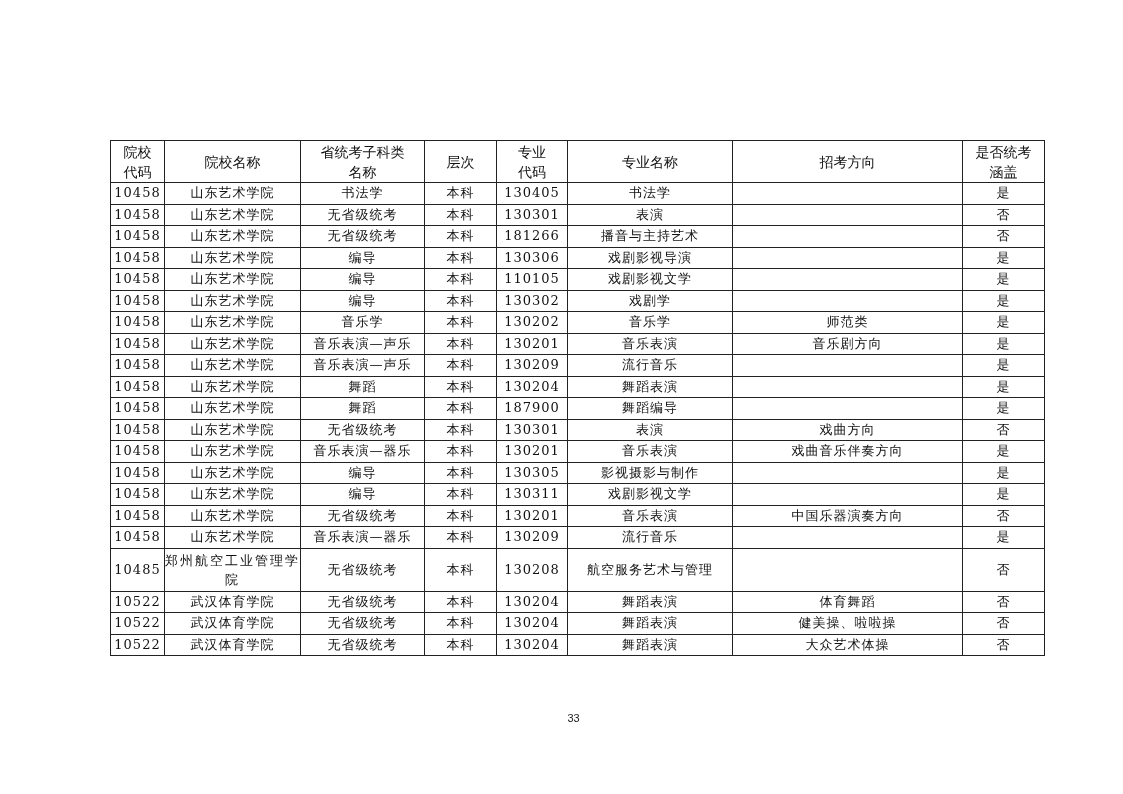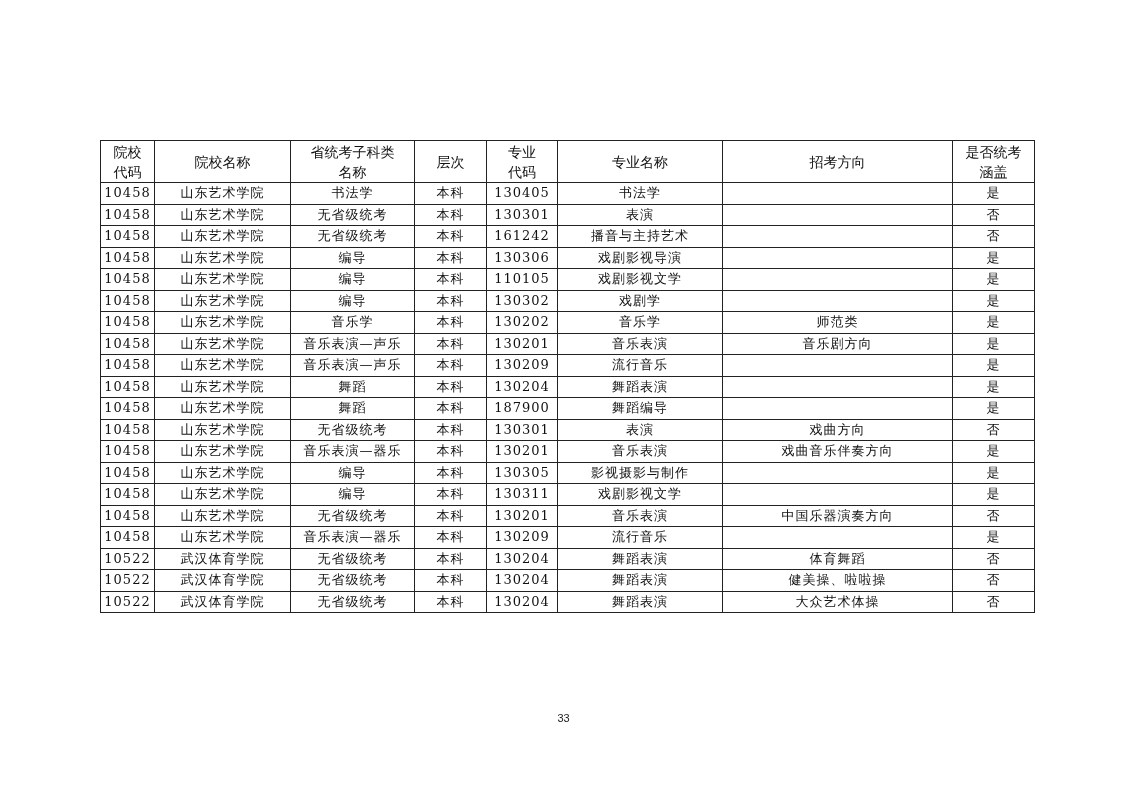--- a/index.html
+++ b/index.html
@@ -1,18 +1,18 @@
 <!DOCTYPE html>
 <html><head>
 <meta charset="utf-8">
 <style>
   html, body { margin: 0; padding: 0; background: #ffffff; }
   body { width: 1123px; height: 794px; position: relative; overflow: hidden;
          font-family: "DejaVu Serif", "Liberation Serif", serif; color: #111; }
-  .page { position: absolute; left: 2px; top: 0; width: 899px; height: 794px; background: #fff; }
+  .page { position: absolute; left: 12px; top: 0; width: 899px; height: 794px; background: #fff; }
   table.grid { position: absolute; left: 98px; top: 140px; width: 934px;
                border-collapse: collapse; table-layout: fixed; }
   table.grid th, table.grid td { border: 1px solid #222; text-align: center; vertical-align: middle;
                padding: 0; overflow: hidden; white-space: nowrap; }
   table.grid th { font-family: "DejaVu Sans", "Liberation Sans", sans-serif; font-weight: normal;
                font-size: 14px; line-height: 20px; height: 41px; white-space: normal; }
   table.grid td { font-size: 13px; height: 20.5px; line-height: 20px; letter-spacing: 1px; }
   table.grid tr.tall td { height: 42px; line-height: 19px; white-space: normal; }
   .page-number { position: absolute; left: 0; width: 1123px; top: 712px; text-align: center;
                  font-family: "Liberation Sans", sans-serif; font-size: 11px; color: #222; }
@@ -63,21 +63,21 @@
           <td>130301</td>
           <td>表演</td>
           <td></td>
           <td>否</td>
         </tr>
         <tr>
           <td>10458</td>
           <td>山东艺术学院</td>
           <td>无省级统考</td>
           <td>本科</td>
-          <td>161242</td>
+          <td>181266</td>
           <td>播音与主持艺术</td>
           <td></td>
           <td>否</td>
         </tr>
         <tr>
           <td>10458</td>
           <td>山东艺术学院</td>
           <td>编导</td>
           <td>本科</td>
           <td>130306</td>
@@ -207,20 +207,30 @@
         </tr>
         <tr>
           <td>10458</td>
           <td>山东艺术学院</td>
           <td>音乐表演—器乐</td>
           <td>本科</td>
           <td>130209</td>
           <td>流行音乐</td>
           <td></td>
           <td>是</td>
+        </tr>
+        <tr class="tall">
+          <td>10485</td>
+          <td style="letter-spacing: 2px;">郑州航空工业管理学院</td>
+          <td>无省级统考</td>
+          <td>本科</td>
+          <td>130208</td>
+          <td>航空服务艺术与管理</td>
+          <td></td>
+          <td>否</td>
         </tr>
         <tr>
           <td>10522</td>
           <td>武汉体育学院</td>
           <td>无省级统考</td>
           <td>本科</td>
           <td>130204</td>
           <td>舞蹈表演</td>
           <td>体育舞蹈</td>
           <td>否</td>

